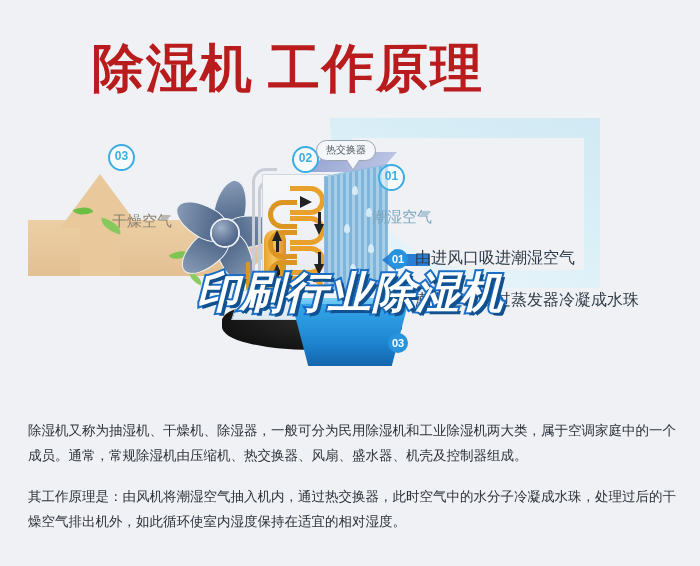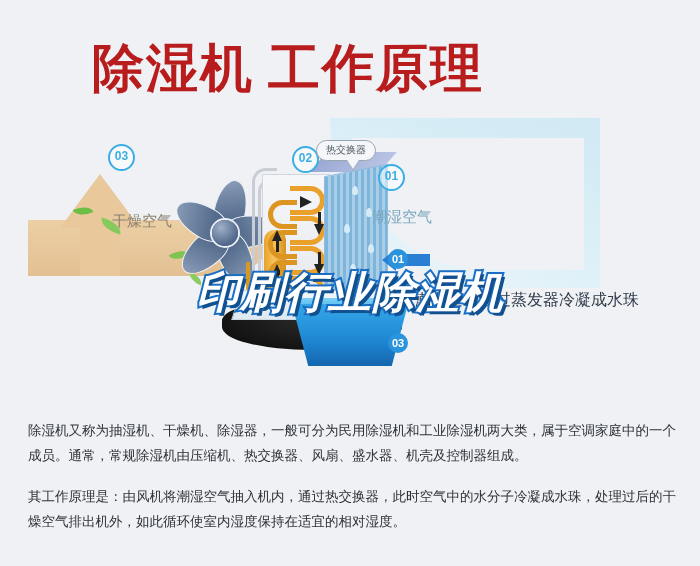--- a/index.html
+++ b/index.html
@@ -450,20 +450,21 @@
 
     <div class="cap dry">干燥空气</div>
     <div class="cap wet">潮湿空气</div>
 
     <div class="bubble">热交换器</div>
   </div>
 
   <div class="steps">
     <div class="step">
       <div class="step-num">01</div>
+      <div class="step-txt">由进风口吸进潮湿空气</div>
     </div>
     <div class="step">
       <div class="step-num">02</div>
       <div class="step-txt">潮湿空气经过蒸发器冷凝成水珠</div>
     </div>
     <div class="step">
       <div class="step-num">03</div>
     </div>
   </div>
 

